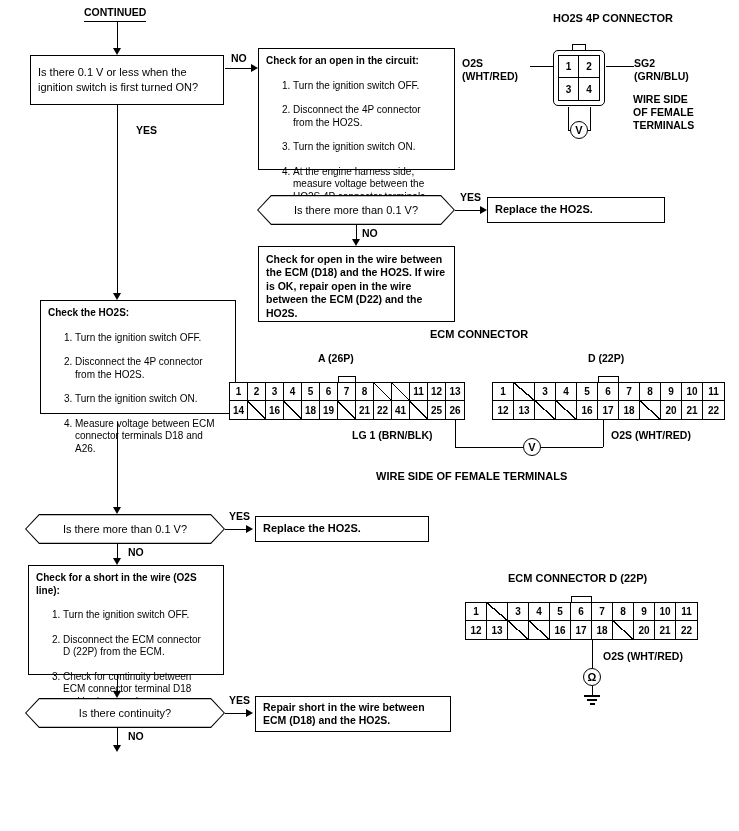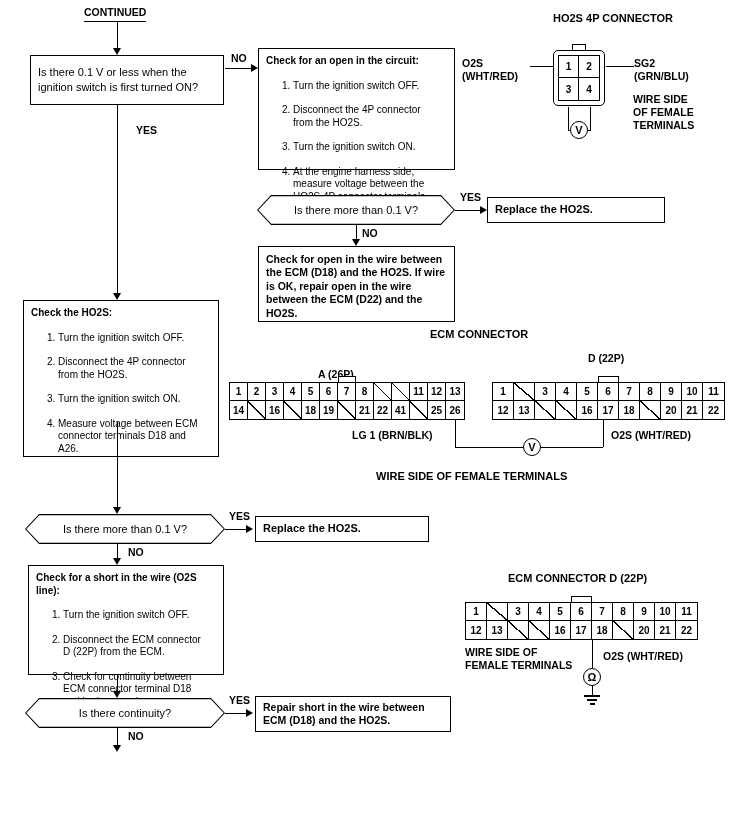--- a/index.html
+++ b/index.html
@@ -106,34 +106,34 @@
     <span>Replace the HO2S.</span>
   </div>
   <div class="lbl" style="left:362px; top:227px;">NO</div>
   <div class="vline" style="left:356px; top:225px; height:14px;"></div>
   <div class="arr-d" style="left:352px; top:239px;"></div>
 
   <div class="box b" style="left:258px; top:246px; width:197px; height:76px;">
     <span>Check for open in the wire between the ECM (D18) and the HO2S. If wire is OK, repair open in the wire between the ECM (D22) and the HO2S.</span>
   </div>
 
-  <div class="box" style="left:23px; top:300px; width:196px; height:157px; font-size:10px; line-height:1.25;">
+  <div class="box" style="left:40px; top:300px; width:196px; height:114px; font-size:10px; line-height:1.25;">
     <div class="b">Check the HO2S:</div>
     <ol>
       <li>Turn the ignition switch OFF.</li>
       <li>Disconnect the 4P connector from the HO2S.</li>
       <li>Turn the ignition switch ON.</li>
       <li>Measure voltage between ECM connector terminals D18 and A26.</li>
     </ol>
   </div>
   <div class="vline" style="left:117px; top:422px; height:85px;"></div>
   <div class="arr-d" style="left:113px; top:507px;"></div>
 
   <div class="lbl" style="left:430px; top:328px; font-size:11px;">ECM CONNECTOR</div>
-  <div class="lbl" style="left:318px; top:368px;">A (26P)</div>
+  <div class="lbl" style="left:318px; top:352px;">A (26P)</div>
   <div class="lbl" style="left:588px; top:352px;">D (22P)</div>
   <div class="tab" style="left:338px; top:376px; width:18px; height:7px;"></div>
   <div class="grid grid-13" style="left:229px; top:382px;">
       <div class="pin-cell">1</div>
       <div class="pin-cell">2</div>
       <div class="pin-cell">3</div>
       <div class="pin-cell">4</div>
       <div class="pin-cell">5</div>
       <div class="pin-cell">6</div>
       <div class="pin-cell">7</div>
@@ -237,22 +237,20 @@
       <div class="pin-cell hatched"></div>
       <div class="pin-cell">16</div>
       <div class="pin-cell">17</div>
       <div class="pin-cell">18</div>
       <div class="pin-cell hatched"></div>
       <div class="pin-cell">20</div>
       <div class="pin-cell">21</div>
       <div class="pin-cell">22</div>
     </div>
   <div class="vline" style="left:592px; top:640px; height:28px;"></div>
-  <div class="lbl pre" style="left:465px; top:646px;">WIRE SIDE OF
-FEMALE TERMINALS</div>
   <div class="lbl" style="left:603px; top:650px;">O2S (WHT/RED)</div>
   <div class="meter" style="left:583px; top:668px;">Ω</div>
   <div class="vline" style="left:592px; top:686px; height:9px;"></div>
   <div class="gbar" style="left:584px; top:695px; width:16px;"></div>
   <div class="gbar" style="left:587px; top:699px; width:10px;"></div>
   <div class="gbar" style="left:590px; top:703px; width:5px;"></div>
 
   <div class="decision" style="left:25px; top:698px; width:200px; height:30px;">
     <div class="hex-o"></div>
     <div class="hex-i"></div>

